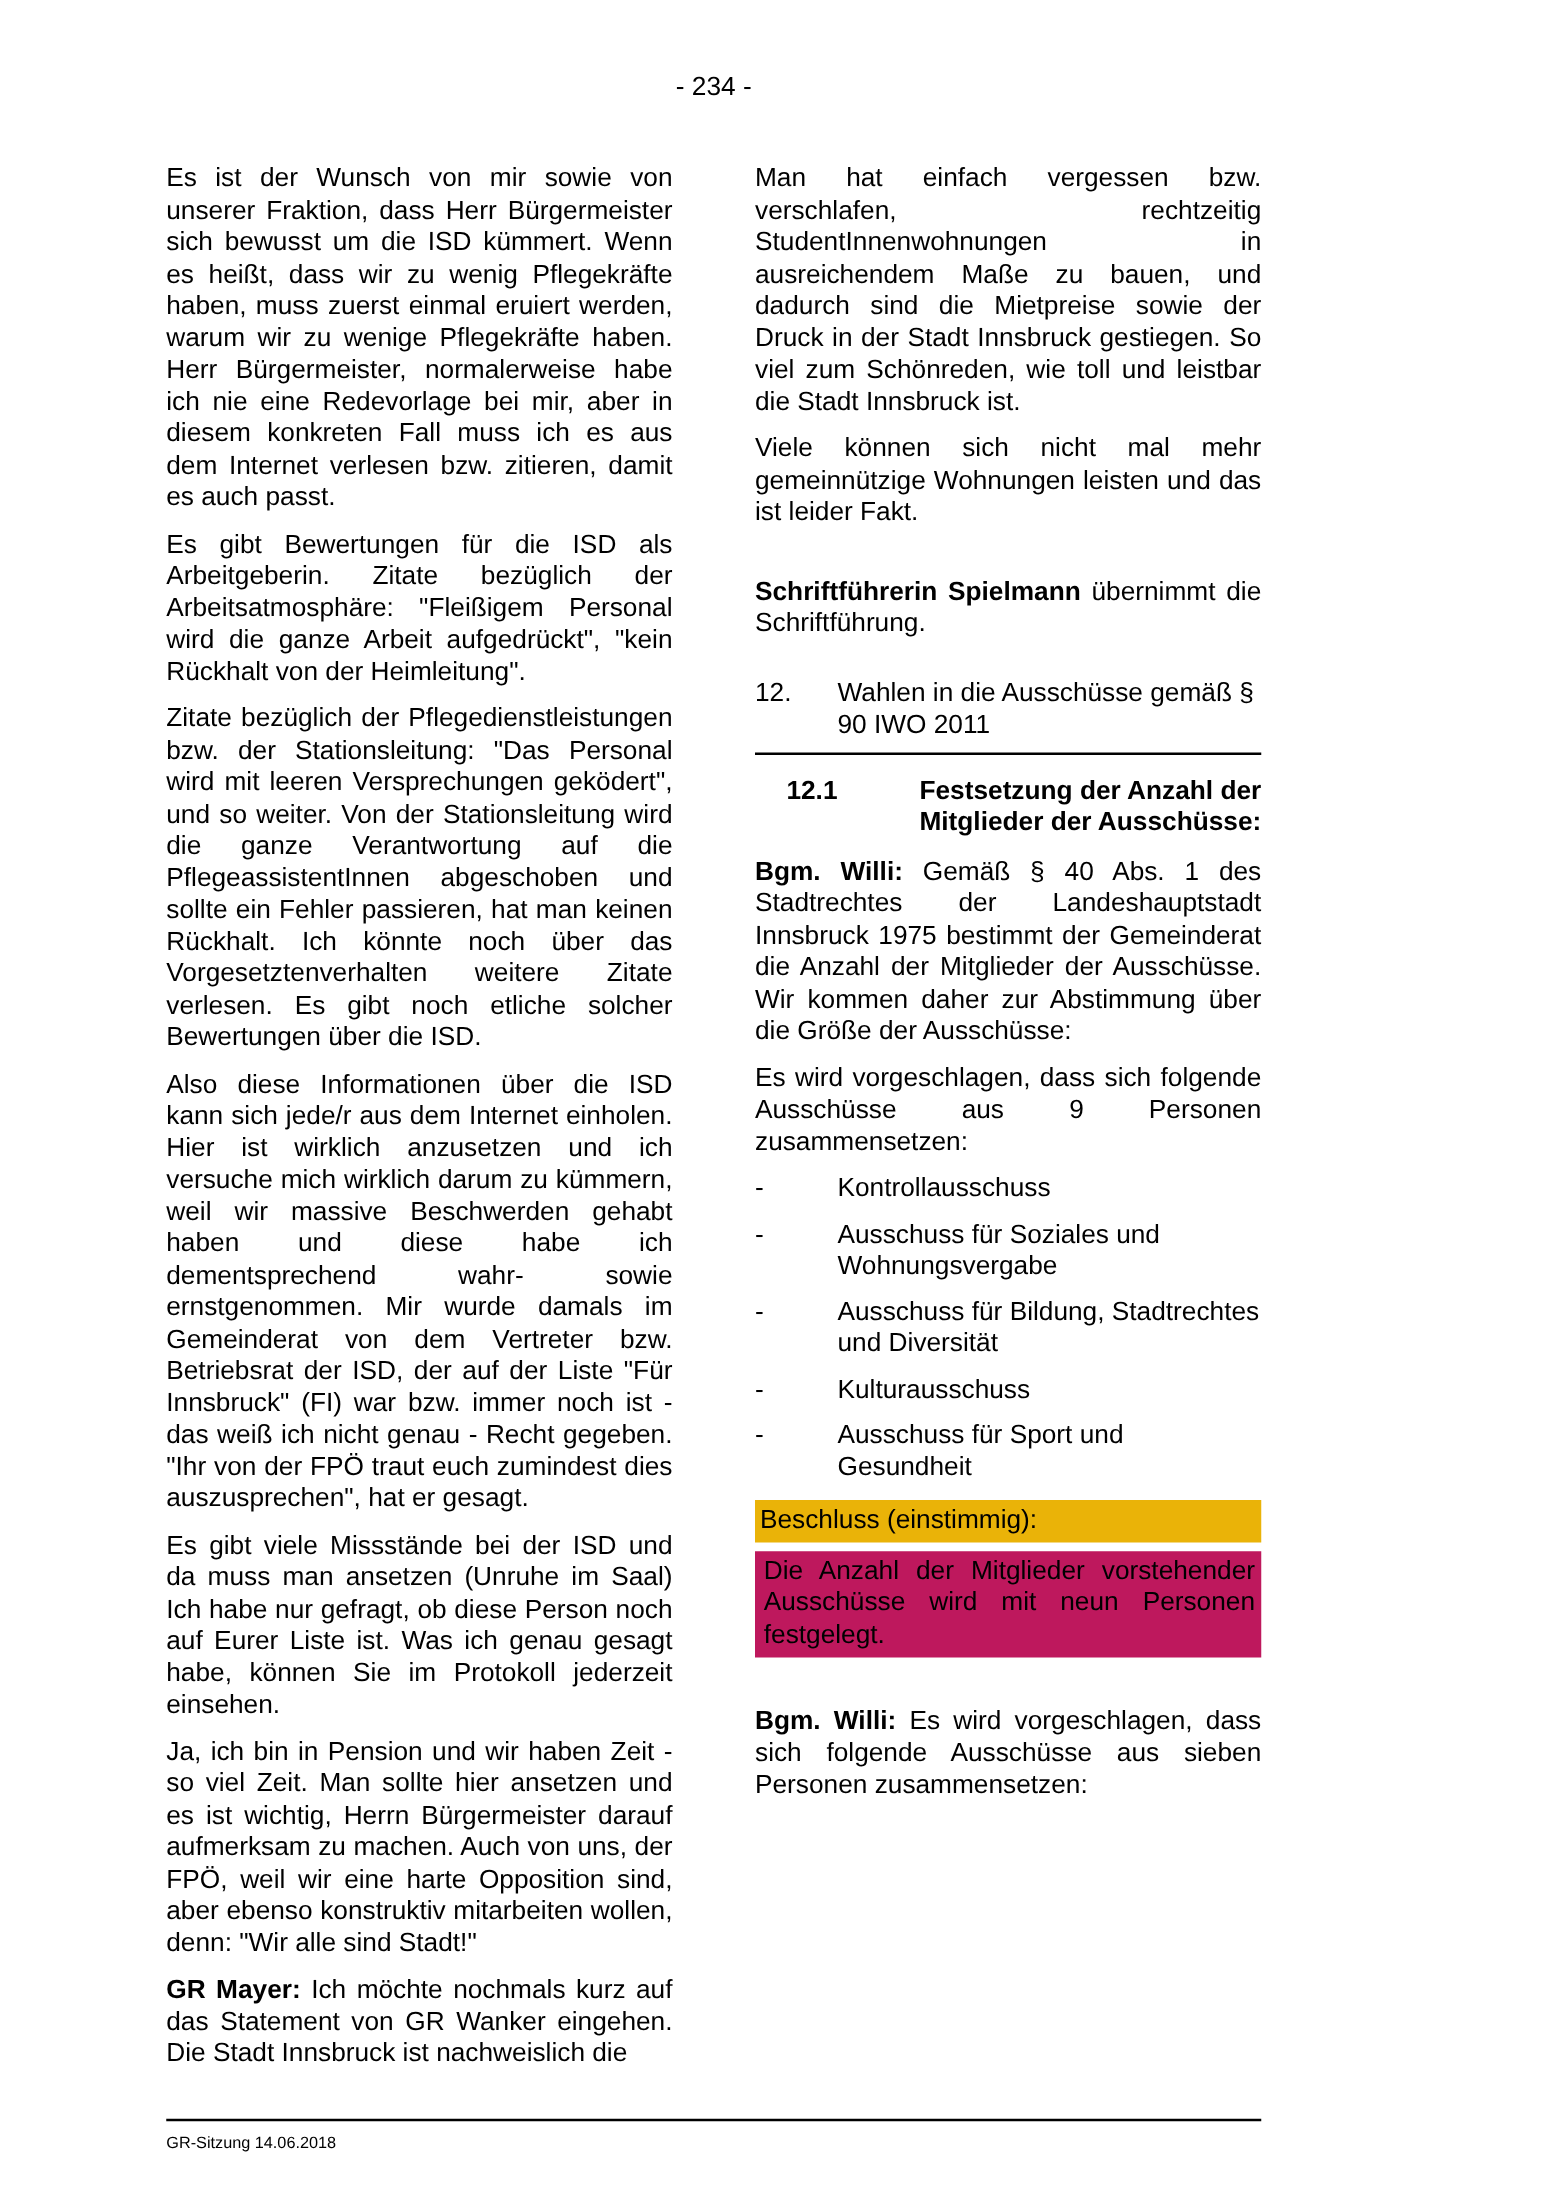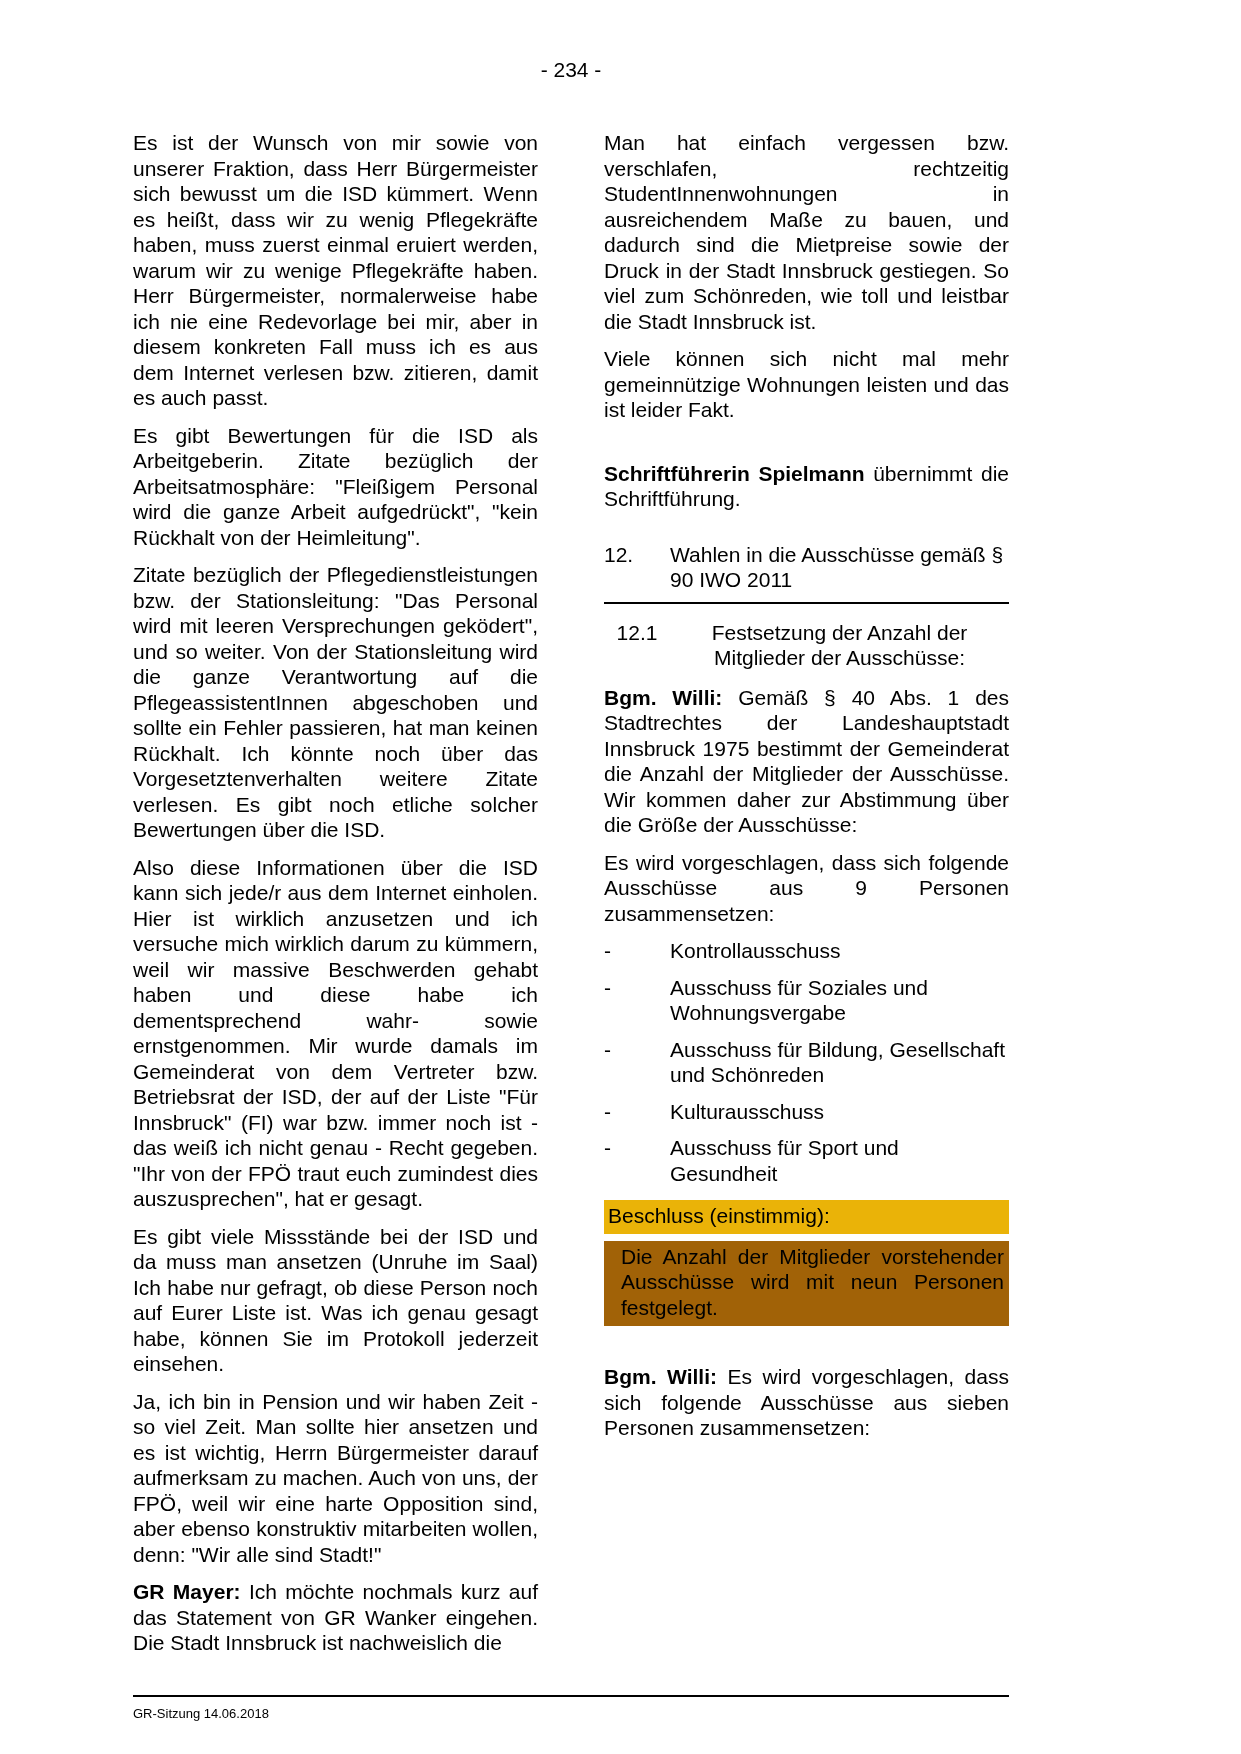--- a/index.html
+++ b/index.html
@@ -46,23 +46,23 @@
   .section-heading {
     display: flex;
     font-weight: normal;
     border-bottom: 2px solid #000;
     padding-bottom: 9px;
     margin: 30px 0 16px 0;
     text-align: left;
   }
   .sub-heading {
     display: flex;
-    font-weight: normal;
+    font-weight: bold;
     margin: 0 0 14px 0;
-    text-align: center;
+    text-align: right;
   }
   .num {
     width: 66px;
     flex: none;
   }
   .list {
     margin-bottom: 4px;
   }
   .list-item {
     display: flex;
@@ -75,22 +75,22 @@
   }
   .decision {
     margin-top: 14px;
   }
   .decision-title {
     background: #eab308;
     padding: 3px 5px 5px 4px;
     margin-bottom: 7px;
   }
   .decision-text {
-    background: #a16207;
-    padding: 3px 5px 6px 17px;
+    background: #be185d;
+    padding: 3px 5px 6px 7px;
   }
   .footer {
     position: absolute;
     left: 133px;
     top: 1695px;
     width: 876px;
     border-top: 2px solid #000;
     padding-top: 9px;
     font-size: 13px;
   }
@@ -141,21 +141,21 @@
         <div class="list-item">
           <span class="dash">-</span>
           <span>Kontrollausschuss</span>
         </div>
         <div class="list-item">
           <span class="dash">-</span>
           <span>Ausschuss für Soziales und Wohnungsvergabe</span>
         </div>
         <div class="list-item">
           <span class="dash">-</span>
-          <span>Ausschuss für Bildung, Gesellschaft und Schönreden</span>
+          <span>Ausschuss für Bildung, Stadtrechtes und Diversität</span>
         </div>
         <div class="list-item">
           <span class="dash">-</span>
           <span>Kulturausschuss</span>
         </div>
         <div class="list-item">
           <span class="dash">-</span>
           <span>Ausschuss für Sport und Gesundheit</span>
         </div>
       </div>

